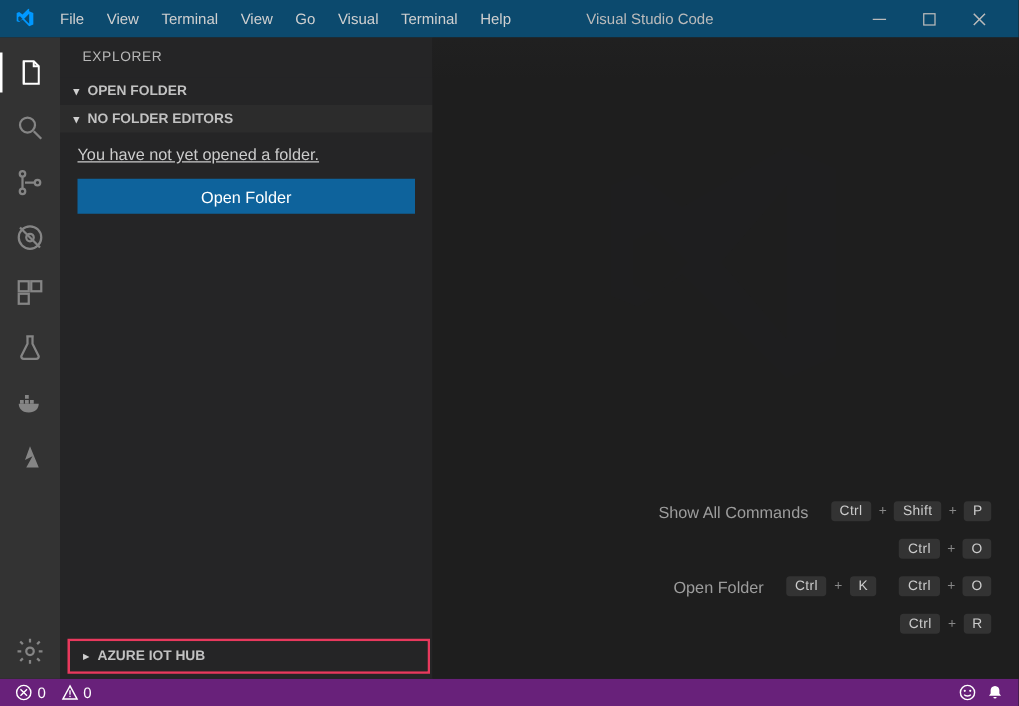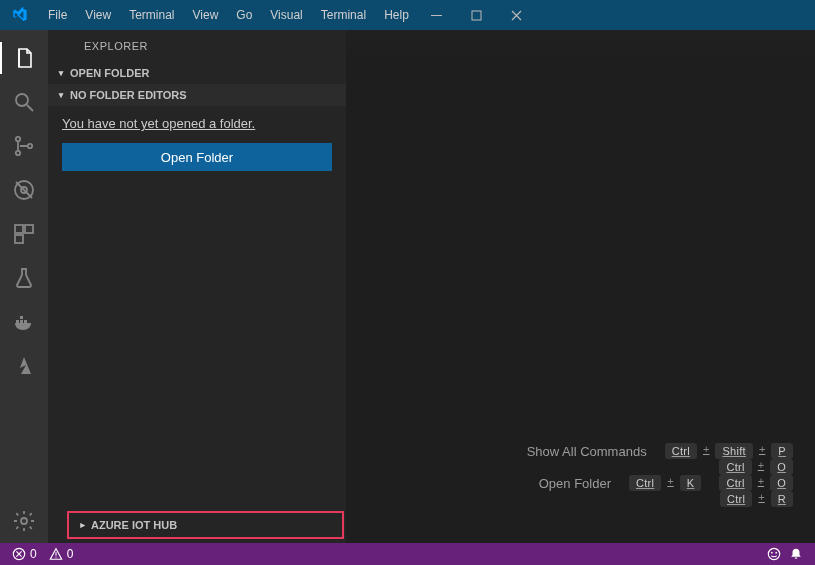--- a/index.html
+++ b/index.html
@@ -20,37 +20,37 @@
   
   .activitybar { width: 48px; background: #333333; display: flex; flex-direction: column; align-items: center; padding-top: 6px; }
   .activity-item { width: 48px; height: 44px; display: flex; align-items: center; justify-content: center; color: #858585; cursor: pointer; position: relative; }
   .activity-item.active::before { content:""; position:absolute; left:0; top:6px; bottom:6px; width:2px; background:#ffffff; }
   .activity-item.active { color: #ffffff; }
   .activity-spacer { flex: 1; }
   .activity-item svg { width: 24px; height: 24px; }
 
   
   .sidebar { width: 298px; background: #252526; display: flex; flex-direction: column; font-size: 11px; color: #bbbbbb; }
-  .sidebar-header { height: 32px; display:flex; align-items:center; padding: 0 36px; text-transform: uppercase; letter-spacing: 0.5px; color:#b8b8b8; font-size: 11px;}
+  .sidebar-header { height: 32px; display:flex; align-items:center; padding: 0 18px; text-transform: uppercase; letter-spacing: 0.5px; color:#b8b8b8; font-size: 11px;}
   .section-title { height: 22px; display: flex; align-items: center; padding: 0 8px; background:#252526; font-weight:600; color:#c2c2c2; cursor:pointer; position:relative;}
   .section-title.shaded { background:#2c2c2c; }
   .section-title .tri { width:10px; display:inline-flex; justify-content:center; margin-right:4px; font-size:9px; line-height: 1; color:#d0d0d0; transform-origin:center;}
   .section-title .tri.collapsed { transform: rotate(-90deg); }
   .section-body { padding: 10px 14px 14px 14px; color: #cccccc; font-size: 13px; text-decoration: underline; }
   .open-folder-btn { margin-top: 12px; width: 100%; height: 28px; background: #0e639c; color:#ffffff; border: none; font-size: 13px; cursor:pointer; }
-  .highlight-box { border: 2px solid #e8395d; margin: 0 2px 4px 19px; }
+  .highlight-box { border: 2px solid #e8395d; margin: 0 2px 4px 6px; }
 
   
   .editor { flex:1; background: #1e1e1e; position: relative; display:flex; align-items:center; justify-content:center; }
   .tabshadow { position:absolute; top:0; left:0; right:0; height:34px; background: linear-gradient(to bottom, #252526 0%, #1e1e1e 100%); opacity:.3; }
   .watermark-logo { position:absolute; top:70px; left:50%; transform:translateX(-50%); opacity:.18; }
-  .shortcut-list { position:absolute; bottom:36px; right:22px; display:flex; flex-direction:column; font-size:13px; color:#9d9d9d; }
+  .shortcut-list { position:absolute; bottom:36px; right:22px; display:flex; flex-direction:column; gap:14px; font-size:13px; color:#9d9d9d; }
   .shortcut-row { display:flex; align-items:center; justify-content:flex-end; gap:18px; }
   .shortcut-label { width:160px; text-align:right; }
-  .keys { display:flex; gap:6px;text-decoration:underline; }
+  .keys { display:flex; align-items:center; gap:6px; }
   .key { background:#333333; color:#cccccc; padding:2px 7px; border-radius:3px; font-size:11px; letter-spacing:.3px;}
   .plus { color:#888888; font-size:11px; }
 
   
   .statusbar { height: 22px; background:#68217a; display:flex; align-items:center; color:#ffffff; font-size:12px; padding: 0 8px; }
   .statusbar .sb-left { display:flex; align-items:center; gap:4px; }
   .statusbar .sb-item { display:flex; align-items:center; gap:4px; padding: 0 4px; cursor:pointer; }
   .statusbar svg { width:14px; height:14px; }
   .sb-spacer { flex:1; }
 </style>
@@ -66,20 +66,21 @@
   <div class="menu">
     <span class="menu-item">File</span>
     <span class="menu-item">View</span>
     <span class="menu-item">Terminal</span>
     <span class="menu-item">View</span>
     <span class="menu-item">Go</span>
     <span class="menu-item">Visual</span>
     <span class="menu-item">Terminal</span>
     <span class="menu-item">Help</span>
   </div>
+  <div class="title">Visual Studio Code</div>
   <div class="win-controls">
     <span class="win-btn">
       <svg width="11" height="11" viewBox="0 0 11 11">
           <rect y="5" width="11" height="1" fill="currentColor"></rect>
         </svg>
     </span>
     <span class="win-btn">
       <svg width="11" height="11" viewBox="0 0 11 11">
           <rect x="1" y="1" width="9" height="9" fill="none" stroke="currentColor"></rect>
         </svg>

